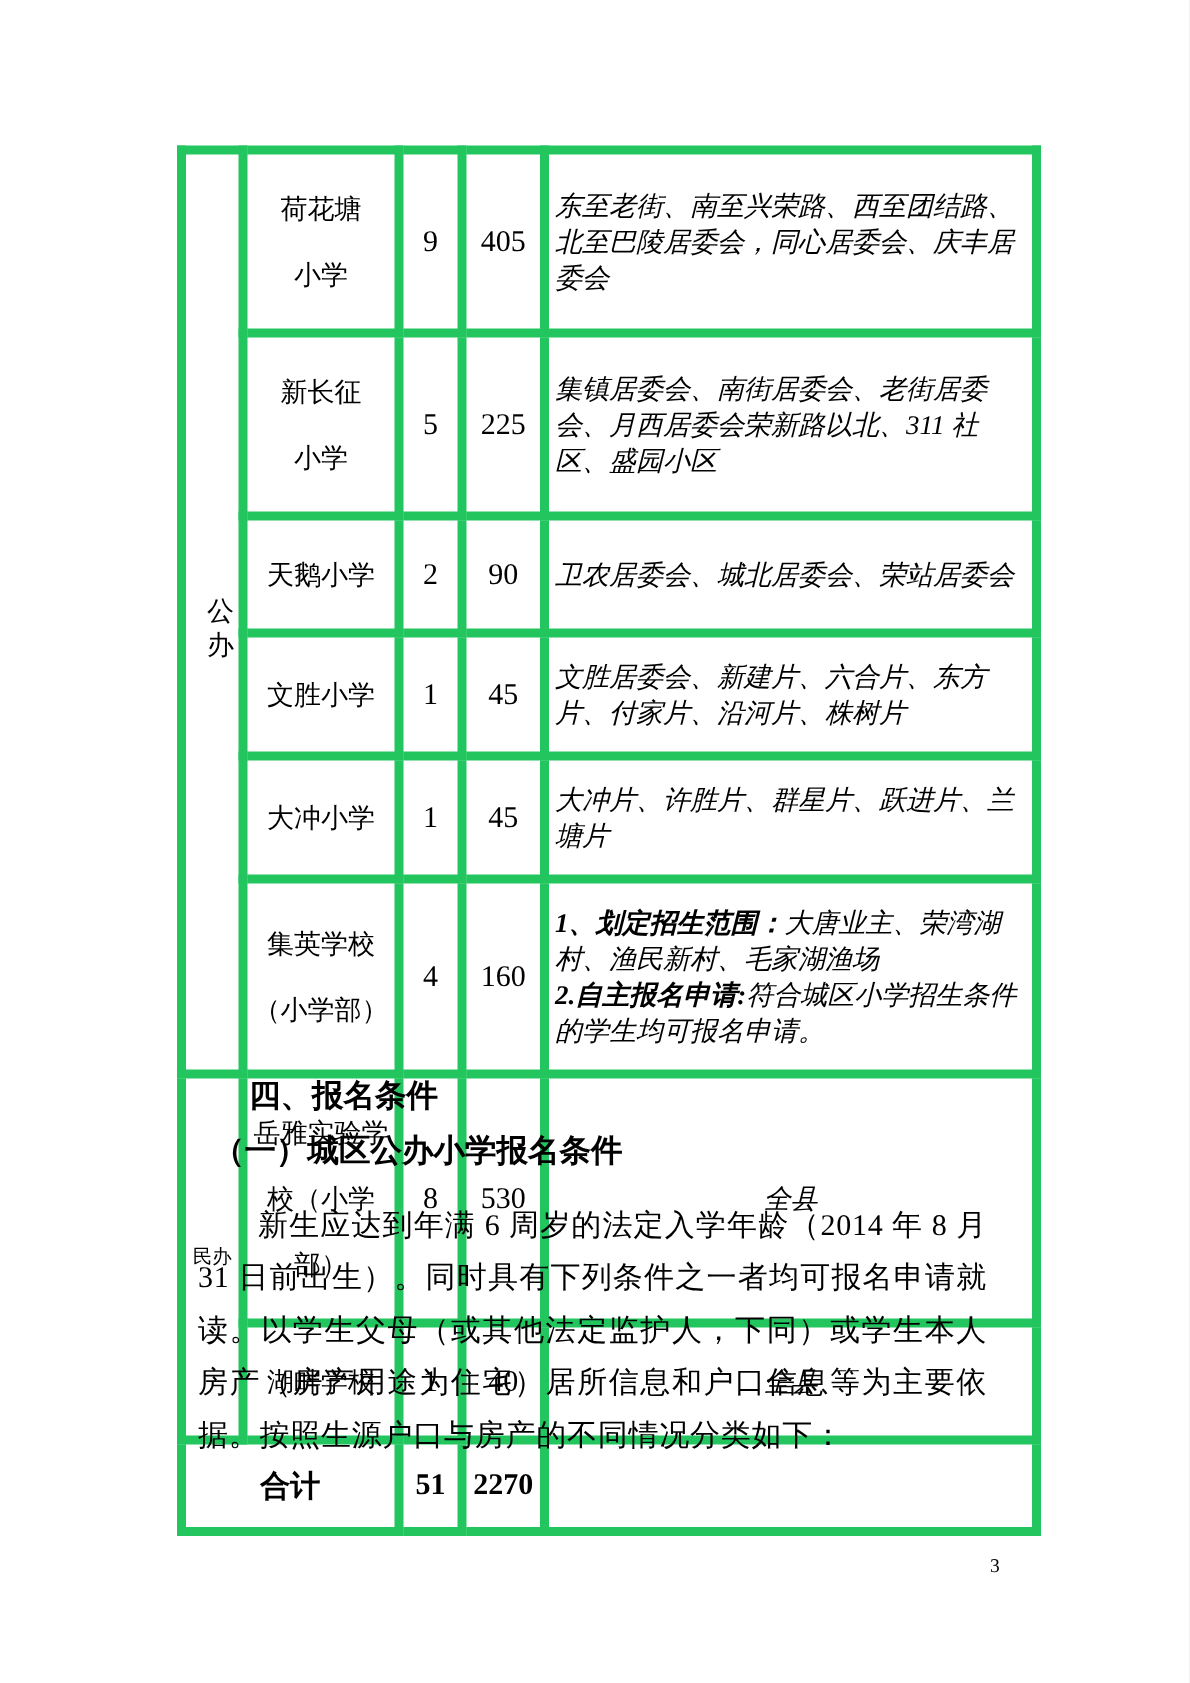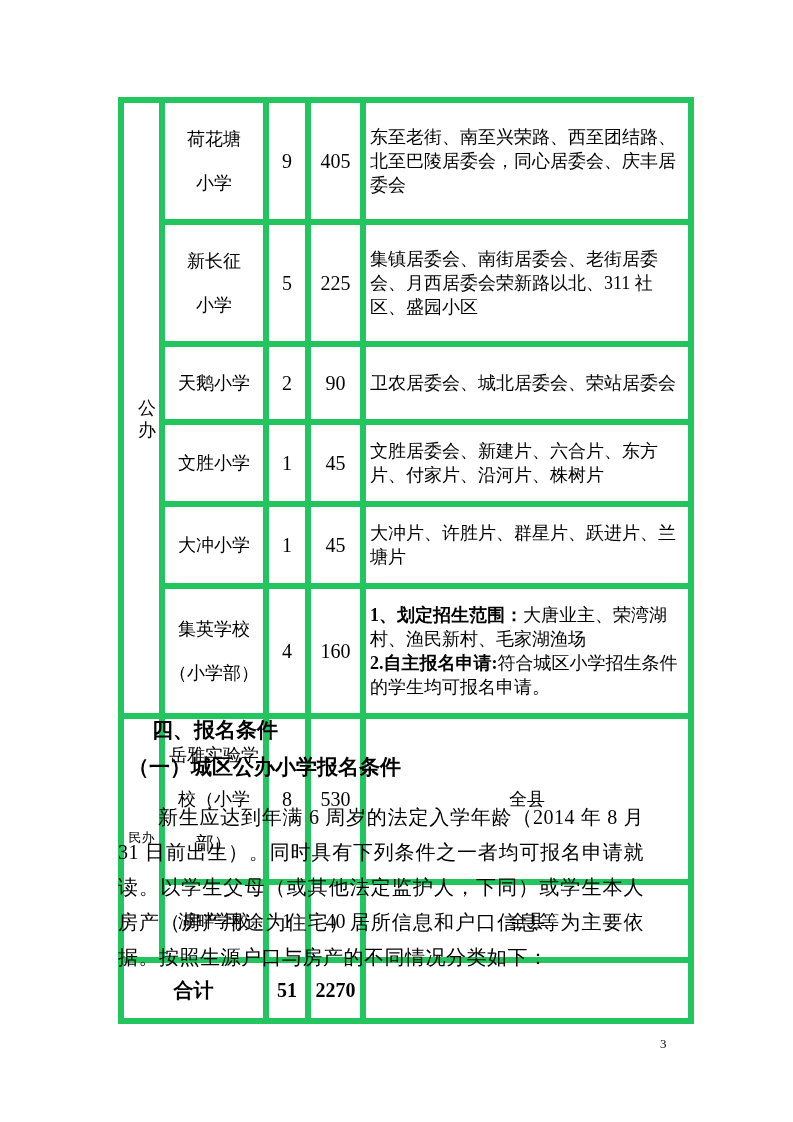--- a/index.html
+++ b/index.html
@@ -55,33 +55,34 @@
   }
   td.num {
     text-align: center;
     font-size: 20px;
   }
   td.area {
     font-size: 18px;
     line-height: 24px;
     padding: 2px 6px;
     text-align: left;
+    font-style: italic;
   }
   td.area.center { text-align: center; }
   td.area .lead { font-weight: bold; }
   tr.total-row td { font-weight: bold; }
   tr.total-row td.label {
     text-align: center;
     font-size: 20px;
   }
 
   
   .content {
     position: absolute;
-    left: 102px;
+    left: 116px;
     top: 703px;
     width: 558px;
   }
   .content .h2 {
     margin: 10px 0 0 50px;
     font-size: 21px;
     line-height: 34px;
     font-weight: bold;
   }
   .content .h3 {

